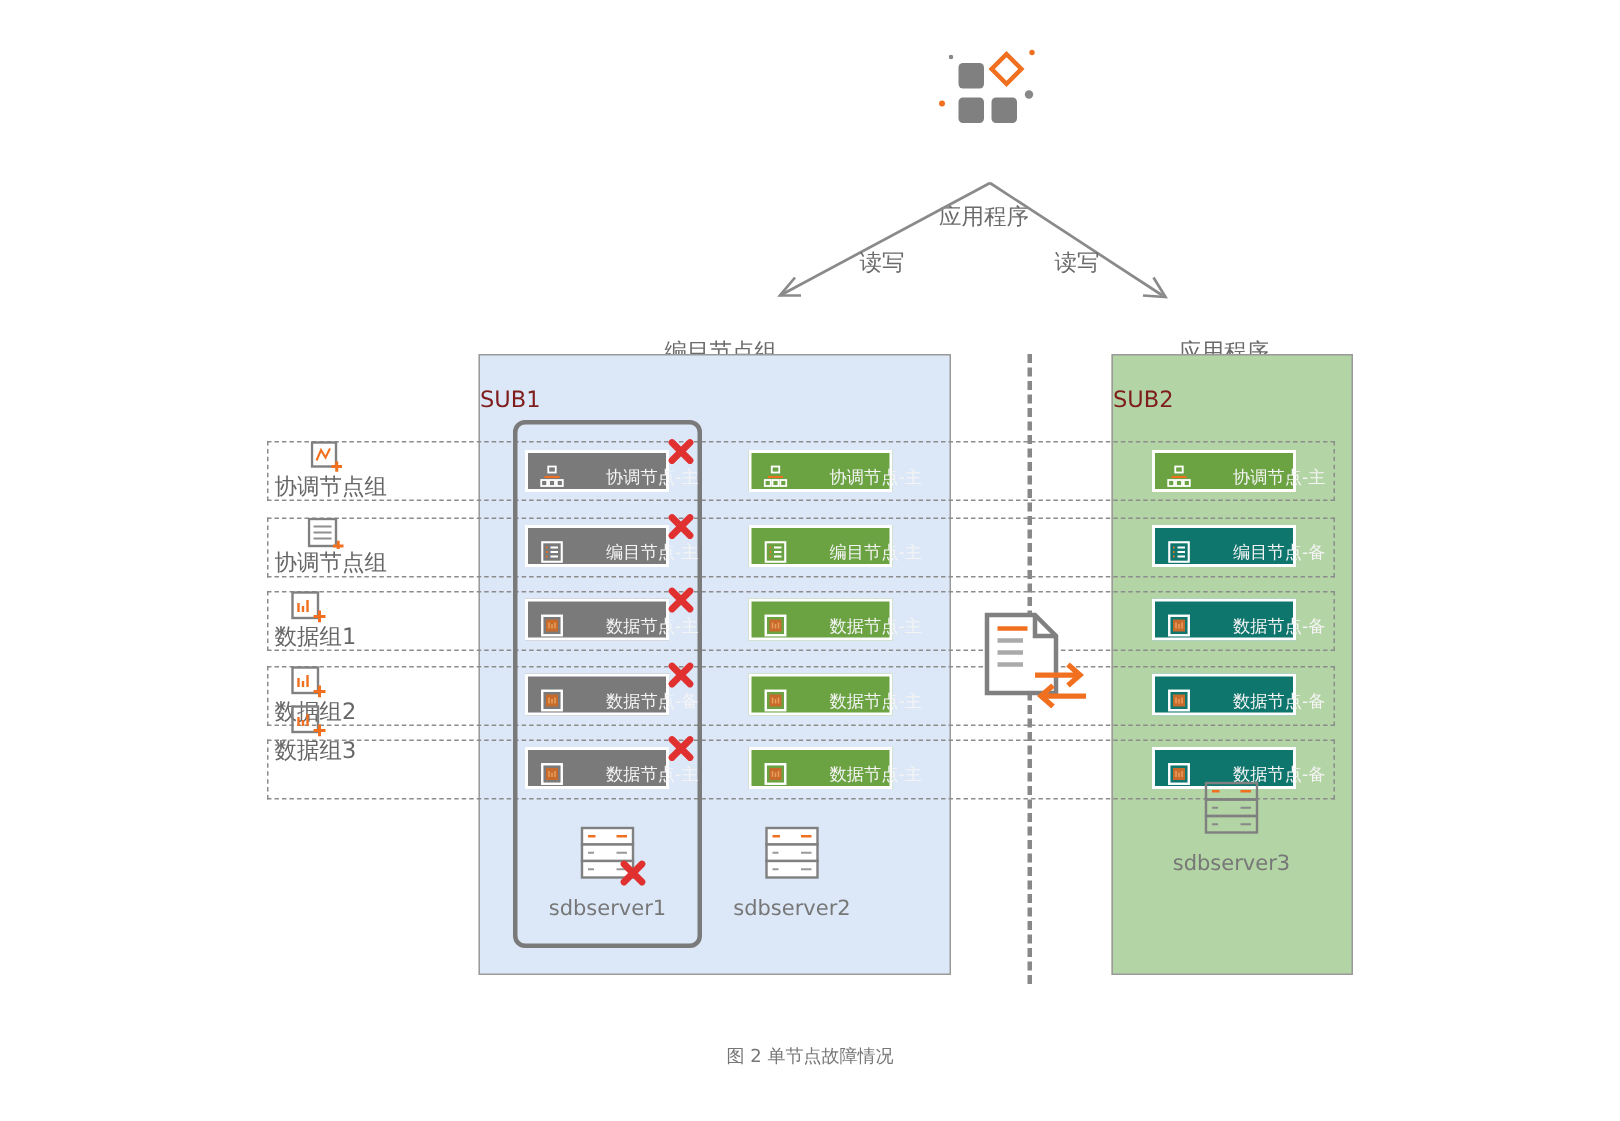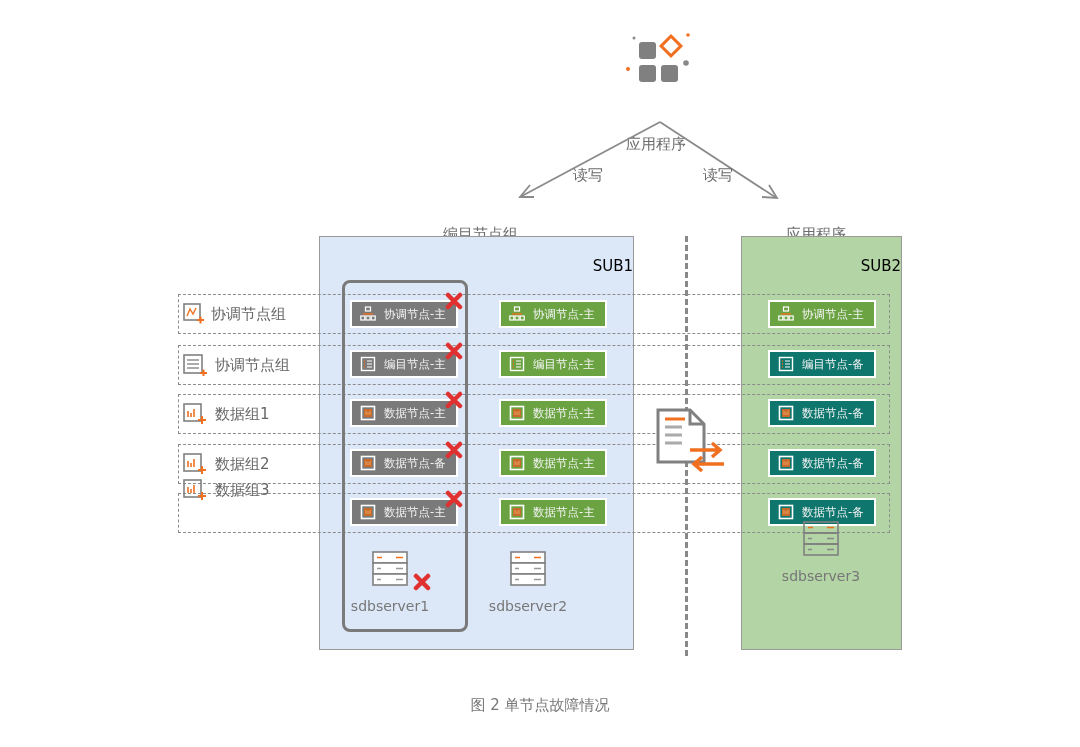--- a/index.html
+++ b/index.html
@@ -3,34 +3,34 @@
 <meta charset="utf-8">
 <style>
   html, body { margin: 0; padding: 0; background: #ffffff; }
   body { width: 1080px; height: 747px; position: relative; overflow: hidden;
          font-family: "DejaVu Sans", "Liberation Sans", sans-serif; color: #666; }
   .abs { position: absolute; }
   .txt { font-size: 15px; color: #6b6b6b; white-space: nowrap; margin-top: 36px; }
   .sub { position: absolute; box-sizing: border-box; border: 1px solid #9a9a9a; }
   .sub1 { left: 319px; top: 236px; width: 315px; height: 414px; background: #dce8f8; }
   .sub2 { left: 741px; top: 236px; width: 161px; height: 414px; background: #b3d4a4; }
-  .sub-title { position: absolute; top: 20px; left: 0; right: 0; text-align: right; font-size: 15px; color: #000000; }
+  .sub-title { position: absolute; top: 20px; left: 0; right: 0; text-align: left; font-size: 15px; color: #7f1d1d; }
   .row { position: absolute; box-sizing: border-box; height: 40px; border: 1.5px dashed #8c8c8c; }
-  .row-label { position: absolute; left: 183px; height: 40px; display: flex; align-items: center; font-size: 15px; color: #666; }
+  .row-label { position: absolute; left: 183px; height: 40px; display: flex; align-items: center; font-size: 15px; color: #666; flex-direction: column; }
   .row-label svg { margin-right: 6px; }
-  .node { position: absolute; box-sizing: border-box; width: 108px; height: 28px; border: 2px solid #fff;
-          display: flex; align-items: center; padding-left: 8px; font-size: 11.5px; color: #f4f4f4; white-space: nowrap; }
+  .node { position: absolute; box-sizing: border-box; width: 96px; height: 28px; border: 2px solid #fff;
+          display: flex; align-items: flex-end; padding-left: 8px; font-size: 11.5px; color: #f4f4f4; white-space: nowrap; gap: 20px; }
   .node svg { margin-right: 8px; flex: none; }
   .node.gray { background: #7a7a7a; }
   .node.green { background: #6ba343; }
   .node.blue { background: #0f766e; }
   .xmark { position: absolute; width: 18px; height: 18px; }
   .server { position: absolute; width: 120px; text-align: center; }
   .server-name { font-size: 14px; color: #777; margin-top: 6px; }
-  .caption { position: absolute; left: 0; right: 0; top: 696px; text-align: center; font-size: 15px; color: #777; }
+  .caption { position: absolute; left: 0; right: 0; top: 696px; text-align: center; font-size: 12px; color: #777; }
 </style>
 </head>
 <body>
 
 <svg class="abs" style="left:624px;top:32px" width="72" height="56">
   <circle cx="10" cy="6" r="1.5" fill="#888"></circle>
   <rect x="15" y="10" width="17" height="17" rx="3" fill="#808080"></rect>
   <rect x="40" y="7" width="14" height="14" transform="rotate(45 47 14)" fill="none" stroke="#f07020" stroke-width="3"></rect>
   <circle cx="64" cy="3" r="1.8" fill="#f07020"></circle>
   <circle cx="62" cy="31" r="2.8" fill="#888"></circle>
@@ -255,21 +255,21 @@
 
 <svg class="abs" style="left:654px;top:406px" width="76" height="66">
   <path d="M4 4 h32 l14 14 v38 h-46 z" fill="#fff" stroke="#808080" stroke-width="3"></path>
   <path d="M36 4 v14 h14" fill="none" stroke="#808080" stroke-width="3"></path>
   <path d="M11 13 h20" stroke="#f07020" stroke-width="3"></path>
   <path d="M11 21 h17 M11 29 h17 M11 37 h17" stroke="#aaa" stroke-width="3"></path>
   <path d="M36 44 h30 M58 37 l8 7 -8 7" fill="none" stroke="#f07020" stroke-width="3.5"></path>
   <path d="M70 58 h-30 M48 51 l-8 7 8 7" fill="none" stroke="#f07020" stroke-width="3.5"></path>
 </svg>
 
-<div class="server" style="left:330px;top:550px">
+<div class="server" style="left:345px;top:550px">
   <svg width="38" height="38">
     <rect x="2" y="2" width="34" height="11" fill="#fff" stroke="#808080" stroke-width="1.6"></rect>
     <rect x="2" y="13" width="34" height="11" fill="#fff" stroke="#808080" stroke-width="1.6"></rect>
     <rect x="2" y="24" width="34" height="11" fill="#fff" stroke="#808080" stroke-width="1.6"></rect>
     <path d="M6 7.5 h5 M25 7.5 h7" stroke="#f07020" stroke-width="1.6"></path>
     <path d="M6 18.5 h4 M25 18.5 h7 M6 29.5 h4 M25 29.5 h7" stroke="#999" stroke-width="1.4"></path>
   </svg>
   <div class="server-name">sdbserver1</div>
 </div>
 <svg class="xmark" style="left:413px;top:573px" viewBox="0 0 18 18">

